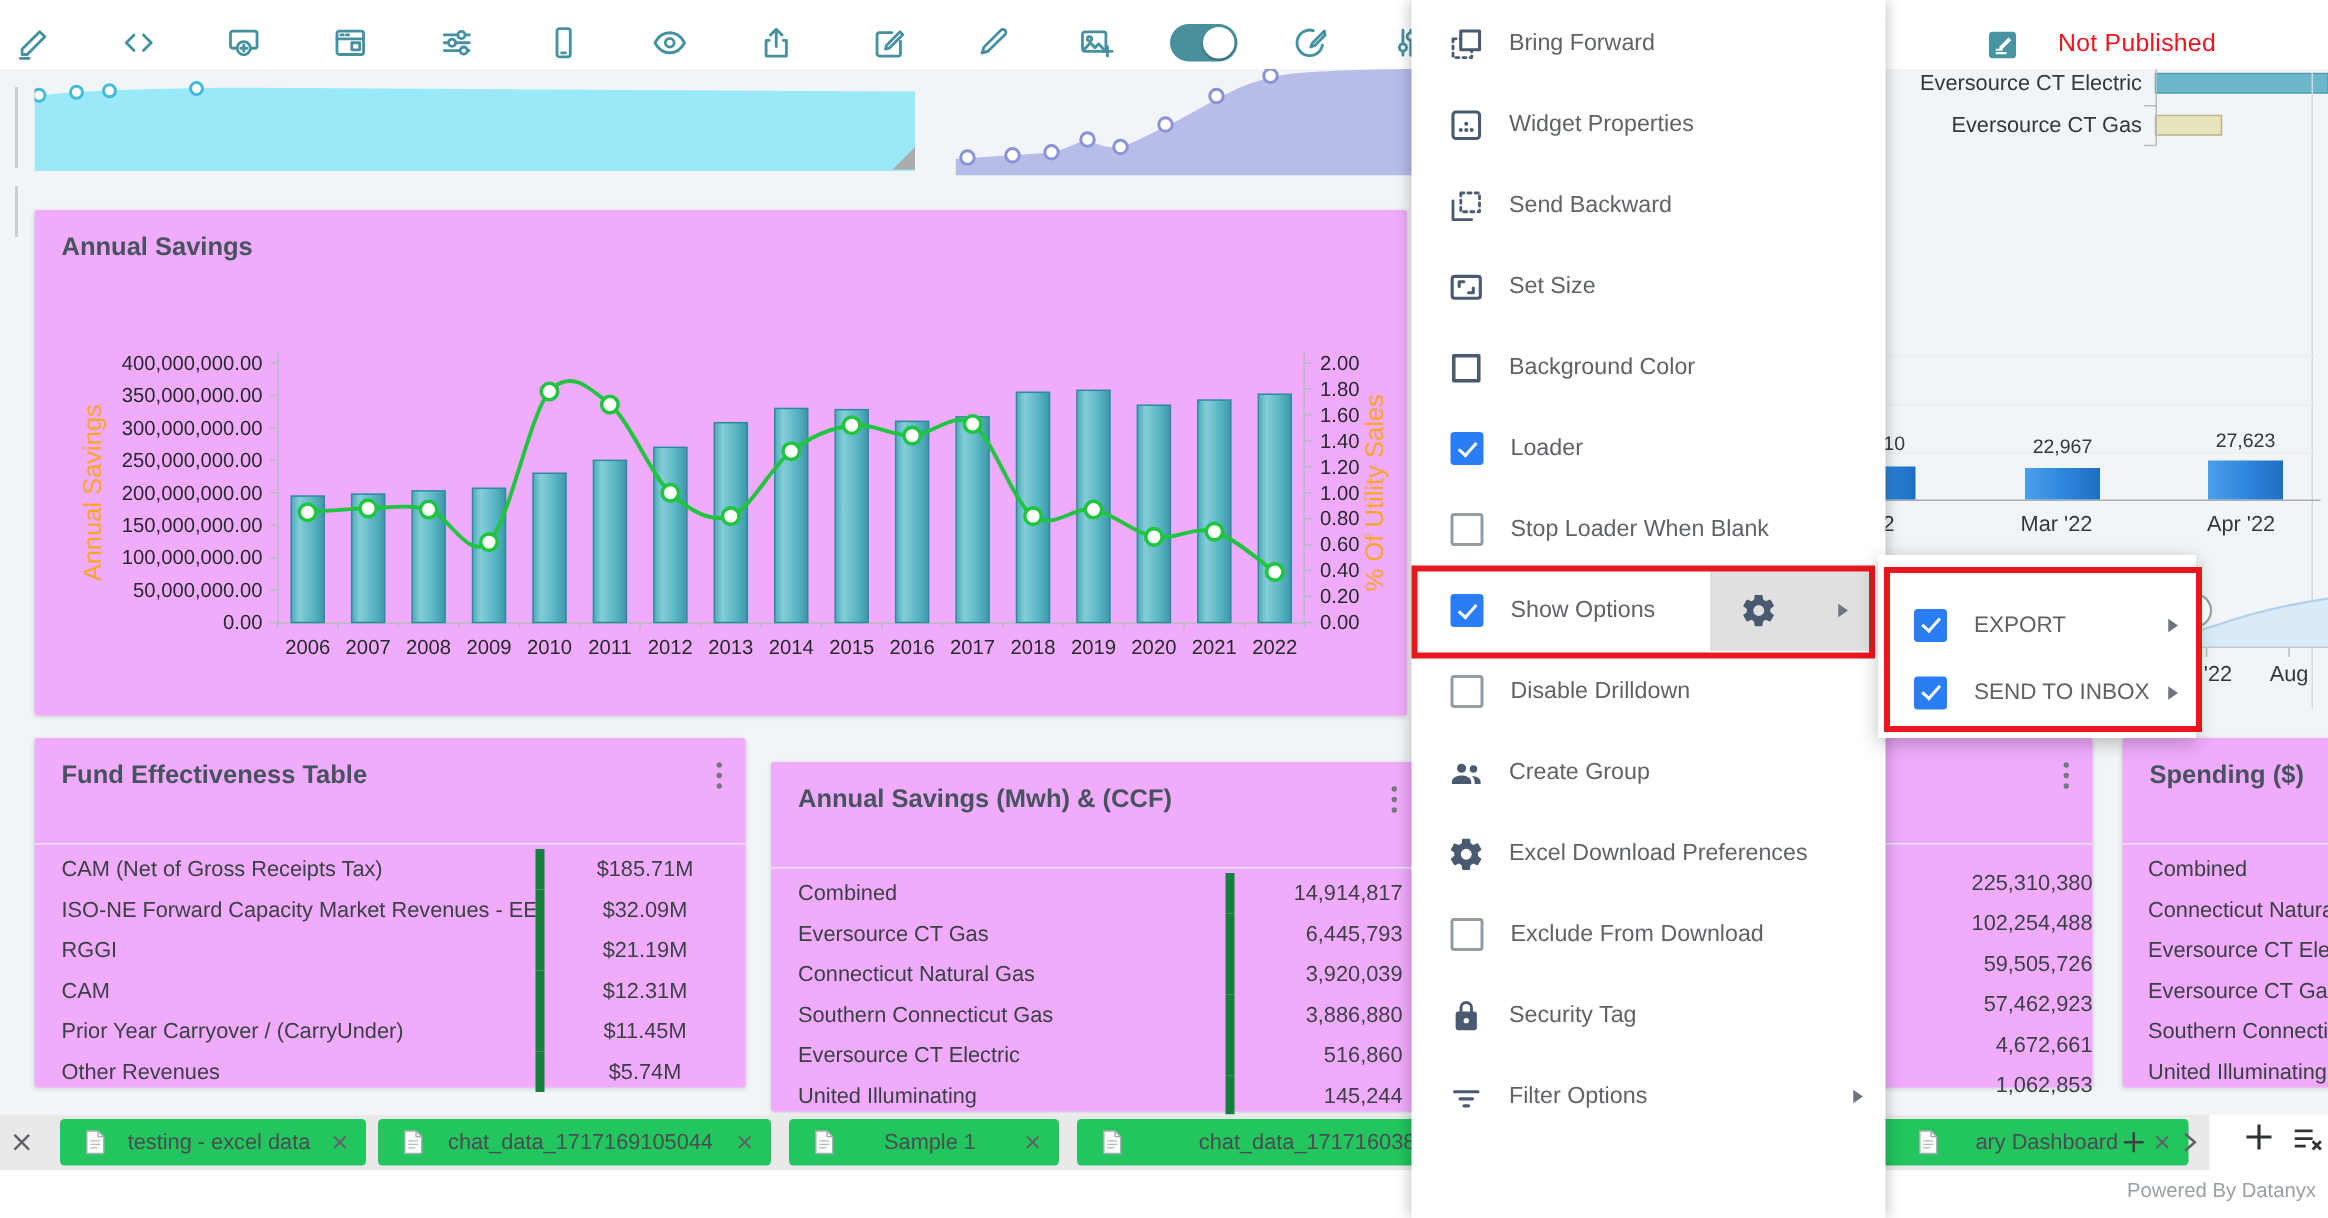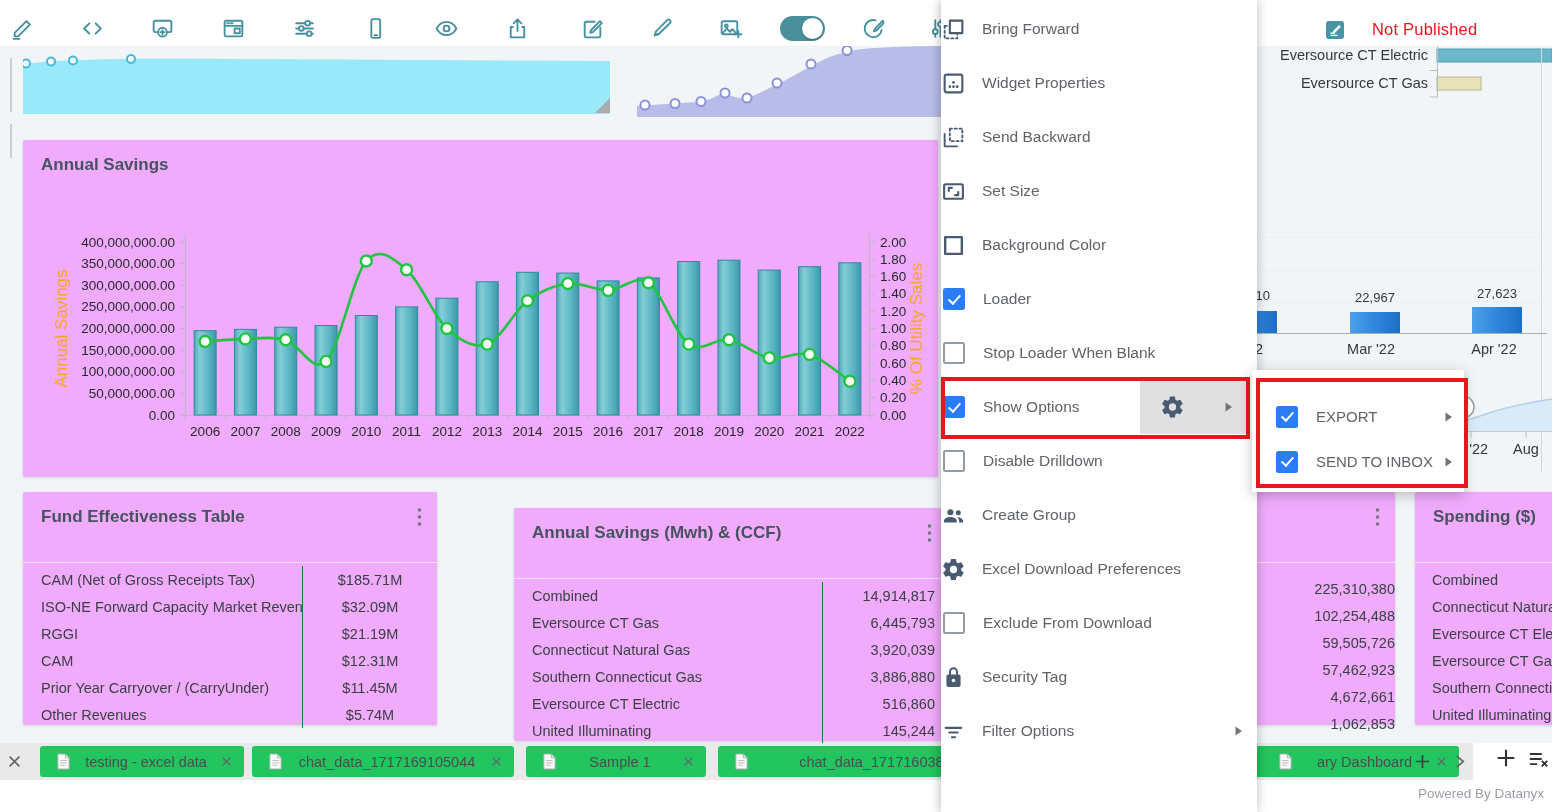--- a/index.html
+++ b/index.html
@@ -14,39 +14,39 @@
   .switch .knob{position:absolute;right:2px;top:2px;width:21px;height:21px;border-radius:50%;background:#fff;box-shadow:0 1px 2px rgba(0,0,0,.3);}
   .pubwrap{position:absolute;left:1326px;top:20px;display:flex;align-items:center;gap:28px;}
   .notpub{color:#f0131e;font-size:16.5px;letter-spacing:.2px;}
   
   .card{position:absolute;background:#f0abfc;border-radius:2px;box-shadow:0 1px 3px rgba(50,60,70,.18);}
   .wtitle{position:absolute;left:18px;top:15px;font-size:17px;font-weight:bold;color:#46525d;white-space:nowrap;}
   .kebab{position:absolute;top:16px;right:14px;width:6px;height:18px;cursor:pointer;}
   .tbl{position:absolute;left:0;right:0;top:70px;border-top:1px solid #e4e7e9;}
   .trow{display:flex;align-items:center;height:27px;font-size:14.5px;color:#3b4045;}
   .tlabel{flex:1;padding-left:18px;white-space:nowrap;overflow:hidden;}
-  .tval{border-left:1px solid #15803d;height:100%;display:flex;align-items:center;text-align:center;}
+  .tval{border-left:6px solid #15803d;height:100%;display:flex;align-items:center;text-align:center;}
   .fund .tval{width:134px;justify-content:center;}
   .mwh .tval{width:112px;justify-content:flex-end;padding-right:12px;}
   .partial .trow{justify-content:flex-end;}
   .partial .pval{margin-top:18px;}
   .spend .tlabel{padding-left:17px;}
   
   .bottomzone{position:absolute;left:0;top:743px;width:1552px;height:69px;background:#fff;}
   .tabbar{position:absolute;left:0;top:743px;width:1473px;height:37px;background:#e9e9e9;}
   .tab{position:absolute;top:3px;height:31px;background:#22c55e;border-radius:3px;display:flex;align-items:center;font-size:14.5px;color:#4a4d51;cursor:pointer;}
   .tab .dicon{margin-left:16px;flex:0 0 auto;display:flex;}
   .tab .tlbl{flex:1;text-align:center;white-space:nowrap;overflow:hidden;padding:0 8px;}
   .tab .tx{margin-right:12px;flex:0 0 auto;display:flex;cursor:pointer;}
   .navbtn{position:absolute;top:10px;cursor:pointer;display:flex;}
   .footer{position:absolute;top:786px;right:8px;font-size:13.5px;color:#9aa0a6;}
   
   .ctxmenu{position:absolute;left:941px;top:0;width:316px;height:812px;background:#fff;
            box-shadow:-2px 0 10px rgba(0,0,0,.18),2px 0 10px rgba(0,0,0,.12);z-index:20;padding-top:2px;box-sizing:border-box;}
-  .mi{position:relative;display:flex;align-items:center;height:54px;cursor:pointer;font-size:15.5px;color:#5f6368;}
+  .mi{position:relative;display:flex;align-items:center;height:54px;padding-left:24px;cursor:pointer;font-size:15.5px;color:#5f6368;}
   .mi .ic{width:25px;height:25px;flex:0 0 25px;color:#4a5a70;display:flex;}
   .mi .ic svg{width:100%;height:100%;}
   .mi .lbl{margin-left:16px;white-space:nowrap;}
   .cb{width:18px;height:18px;border:2px solid #949ba1;border-radius:2.5px;background:#fff;box-sizing:content-box;flex:0 0 auto;position:relative;margin:0 2px;}
   .cb.on{background:#2a7cf7;border-color:#2a7cf7;}
   .cb.on::after{content:"";position:absolute;left:5.5px;top:1.5px;width:4.5px;height:10px;border:solid #fff;border-width:0 2.6px 2.6px 0;transform:rotate(42deg);}
   .gearseg{position:absolute;left:199px;top:0;width:107px;height:54px;background:#e0e0e0;display:flex;align-items:center;}
   .gearseg .ic{margin-left:20px;width:26px;height:26px;color:#4a5a70;}
   .miarrow{position:absolute;right:13px;top:50%;transform:translateY(-50%);display:flex;}
   .redbox{position:absolute;border:4px solid #e8171f;box-sizing:border-box;pointer-events:none;}
@@ -261,21 +261,21 @@
     <path d="M60 56 L110 54 C135 52 160 48 180 41 C200 34 225 28 252 24 L252 56 Z" fill="#d9eaf8"></path>
     <path d="M60 56 L110 54 C135 52 160 48 180 41 C200 34 225 28 252 24" fill="none" stroke="#b3cfe9" stroke-width="1.5"></path>
     <line x1="55" y1="56.5" x2="252" y2="56.5" stroke="#c3c7cb"></line>
     <line x1="171" y1="57" x2="171" y2="63" stroke="#b4bcc2"></line>
     <line x1="226" y1="57" x2="226" y2="63" stroke="#b4bcc2"></line>
     <text x="171" y="79" text-anchor="middle" font-size="14.5" fill="#33383d">ul '22</text>
     <text x="226" y="79" text-anchor="middle" font-size="14.5" fill="#33383d">Aug</text>
     <circle cx="163" cy="32" r="11" fill="#fff" stroke="#9aa2a8" stroke-width="1.5"></circle>
   </svg>
 
-  <div class="card fund" style="left:23px;top:492px;width:414px;height:233px;">
+  <div class="card fund" style="left:23px;top:492px;width:474px;height:233px;">
     <div class="wtitle">Fund Effectiveness Table</div>
     <div class="kebab"><svg width="5" height="18" viewBox="0 0 5 18">
           <circle cx="2.5" cy="2" r="1.8" fill="#70787f"></circle>
           <circle cx="2.5" cy="9" r="1.8" fill="#70787f"></circle>
           <circle cx="2.5" cy="16" r="1.8" fill="#70787f"></circle>
         </svg></div>
     <div class="tbl" id="fundTbl" style="padding-top:3px;">
         <div class="trow">
           <span class="tlabel">CAM (Net of Gross Receipts Tax)</span>
           <span class="tval">$185.71M</span>

